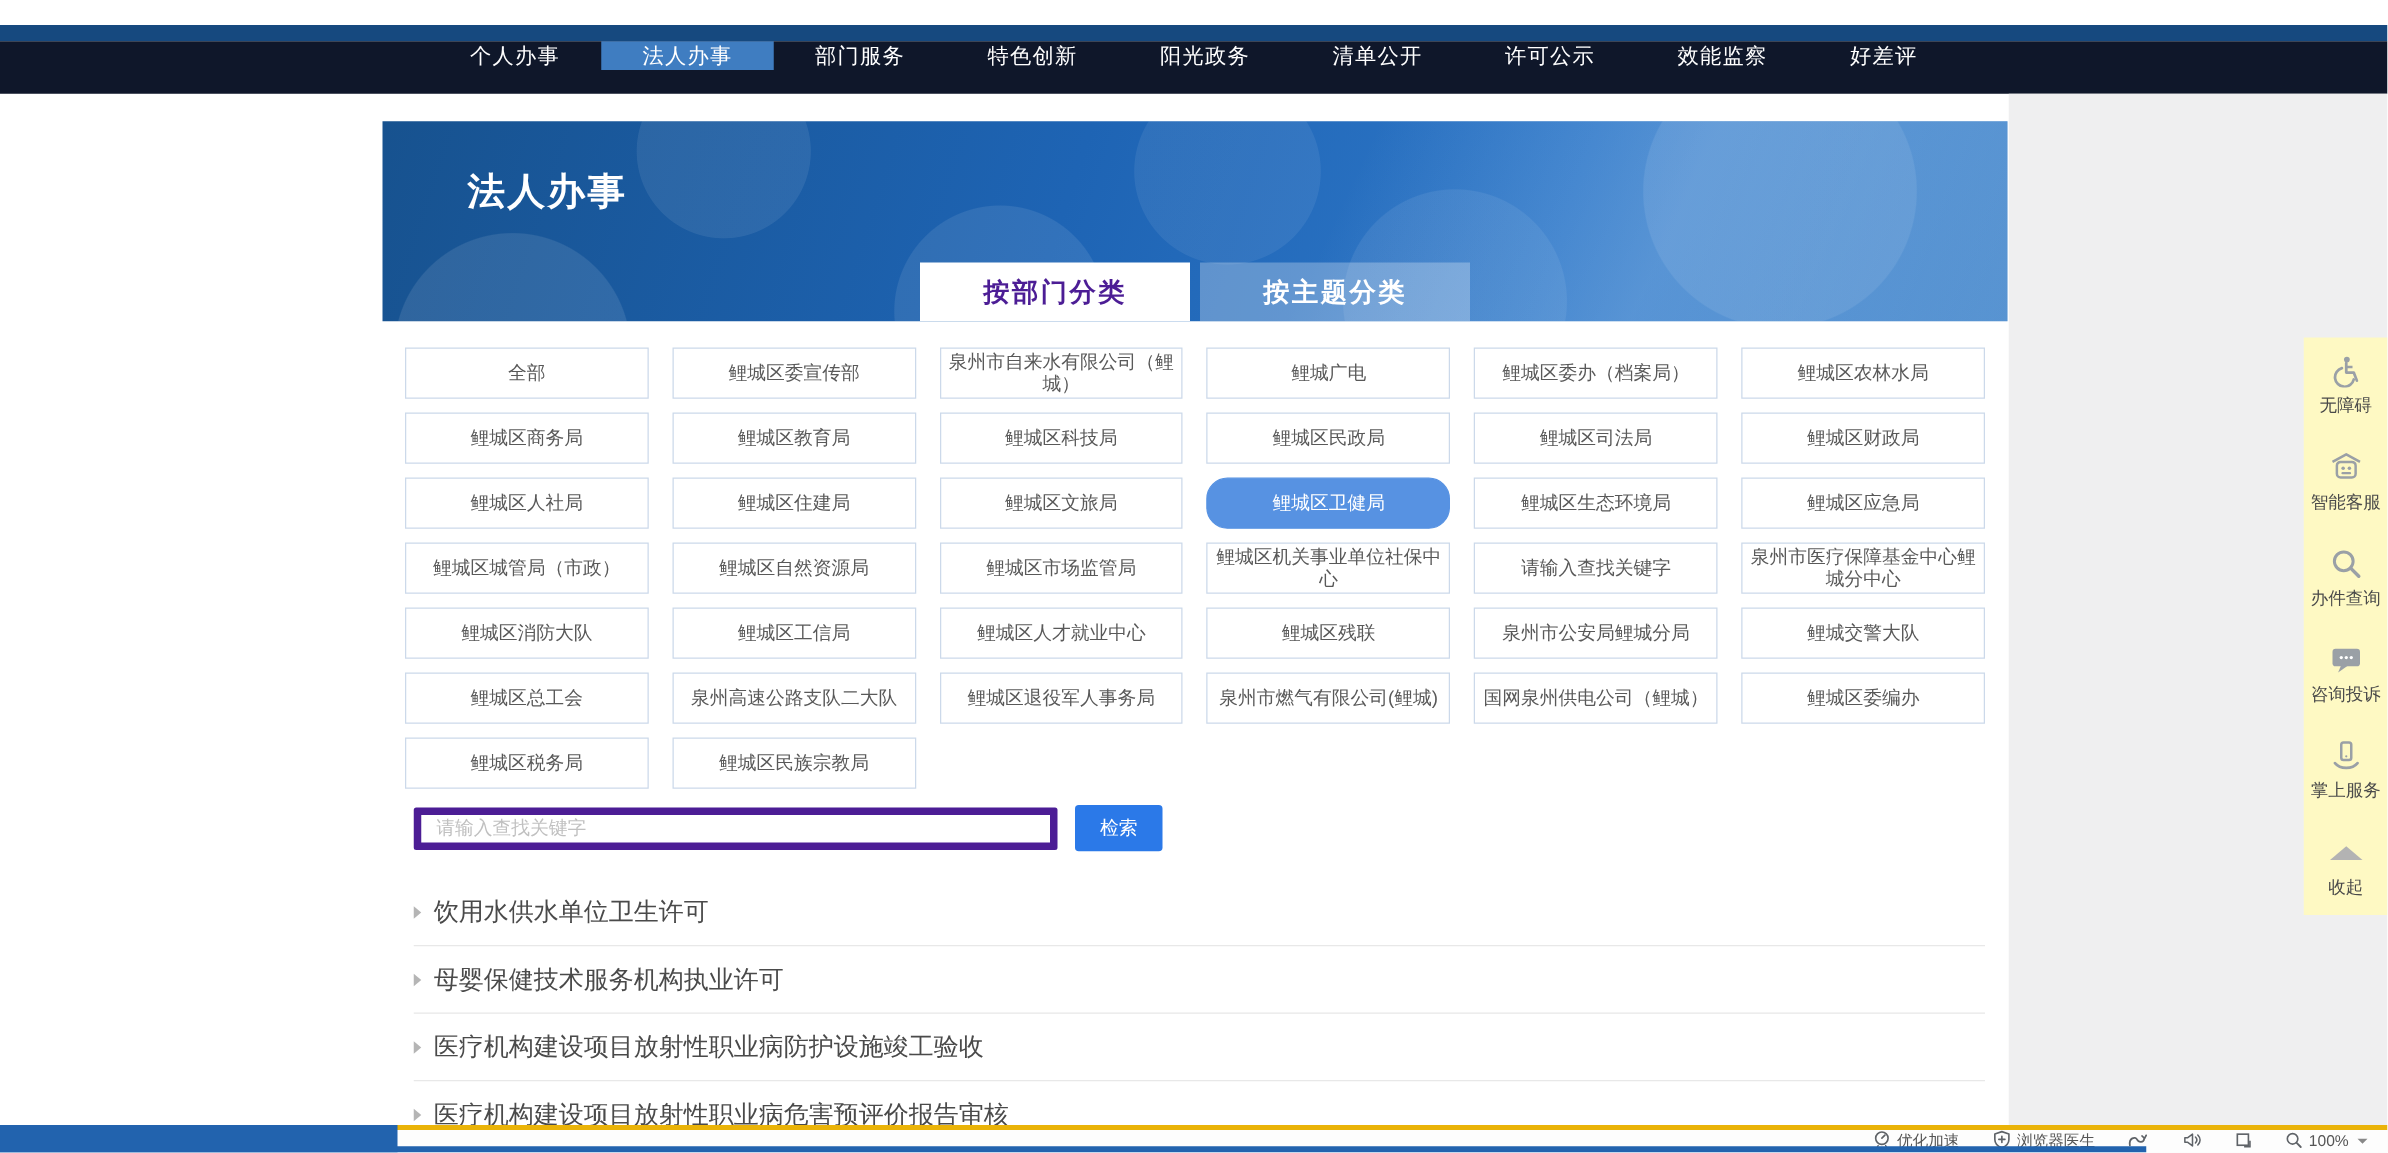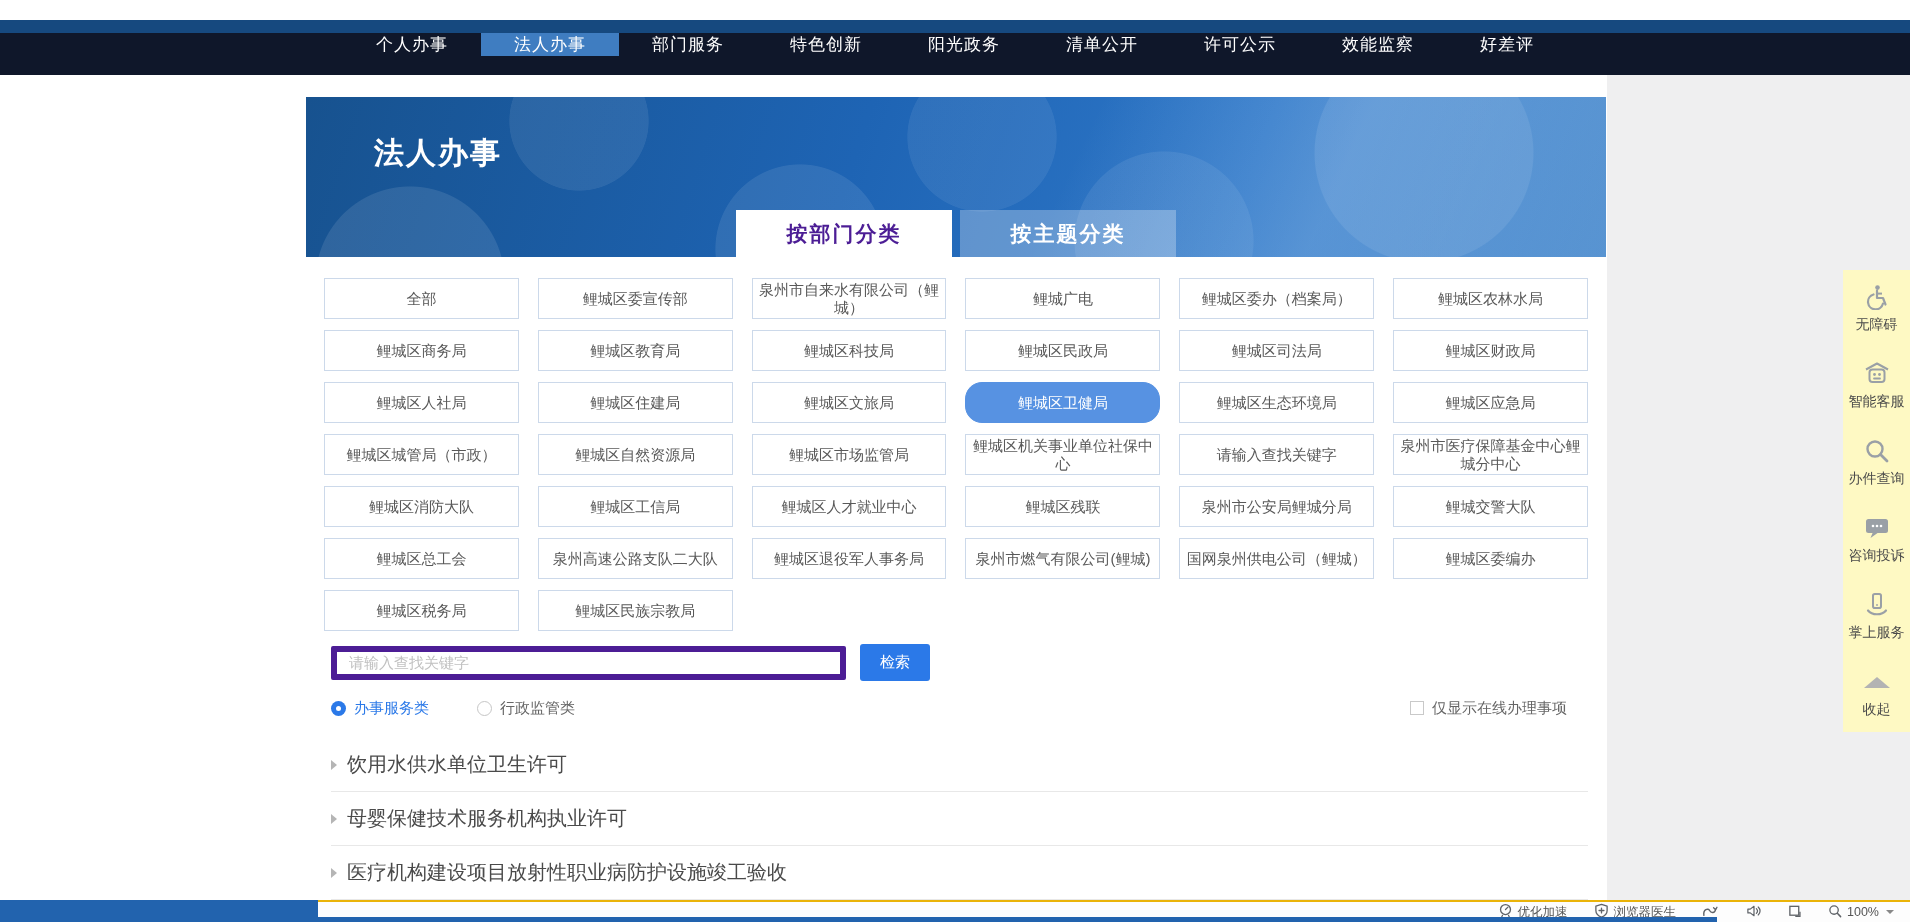--- a/index.html
+++ b/index.html
@@ -109,21 +109,21 @@
     display:flex; flex-direction:column;
   }
   .side-item { height:77px; display:flex; flex-direction:column; align-items:center; justify-content:center; cursor:pointer; }
   .side-icon { height:28px; display:flex; align-items:center; justify-content:center; }
   .side-label { font-size:14px; color:#4a4a4a; margin-top:5px; white-space:nowrap; }
   .tri-up { width:0; height:0; border-left:13px solid transparent; border-right:13px solid transparent; border-bottom:11px solid #b3b3b3; }
 
   
   .statusbar {
     position:absolute; left:0; right:0; bottom:0; height:22px; background:#fdfdfd;
-    border-top:2px solid #eab308; display:flex; align-items:center; justify-content:flex-end;
+    border-top:4px solid #eab308; display:flex; align-items:center; justify-content:flex-end;
     padding-right:16px; gap:26px; font-size:12.5px; color:#555555; z-index:5;
   }
   .status-item { display:flex; align-items:center; gap:5px; cursor:pointer; }
   .status-caret {
     width:0; height:0; border-left:4px solid transparent; border-right:4px solid transparent;
     border-top:4px solid #888888; margin-left:2px;
   }
   .footer-blue-left { position:absolute; left:0; bottom:0; width:318px; height:22px; background:#2263ae; z-index:6; }
   .footer-blue-line { position:absolute; left:0; bottom:0; width:1717px; height:5px; background:#2263ae; z-index:6; }
 </style>
@@ -195,36 +195,20 @@
       <button class="dept-btn">鲤城区委编办</button>
       <button class="dept-btn">鲤城区税务局</button>
       <button class="dept-btn">鲤城区民族宗教局</button>
     </div>
 
   <div class="search-row">
     <input class="search-input" type="text" placeholder="请输入查找关键字" style="">
     <button class="search-btn">检索</button>
   </div>
 
-  <div class="filter-row">
-    <span id="radioGroup" style="display:flex;align-items:center;">
-        <span class="radio-opt">
-          <span class="radio-circle checked"></span>
-          <span class="radio-label on">办事服务类</span>
-        </span>
-        <span class="radio-opt">
-          <span class="radio-circle unchecked"></span>
-          <span class="radio-label off">行政监管类</span>
-        </span>
-      </span>
-    <span class="checkbox-wrap">
-      <span class="checkbox-box"></span>
-      <span>仅显示在线办理事项</span>
-    </span>
-  </div>
 
   <ul class="service-list" id="serviceList">
       <li class="service-item">
         <span class="service-caret"></span>
         <span>饮用水供水单位卫生许可</span>
       </li>
       <li class="service-item">
         <span class="service-caret"></span>
         <span>母婴保健技术服务机构执业许可</span>
       </li>

